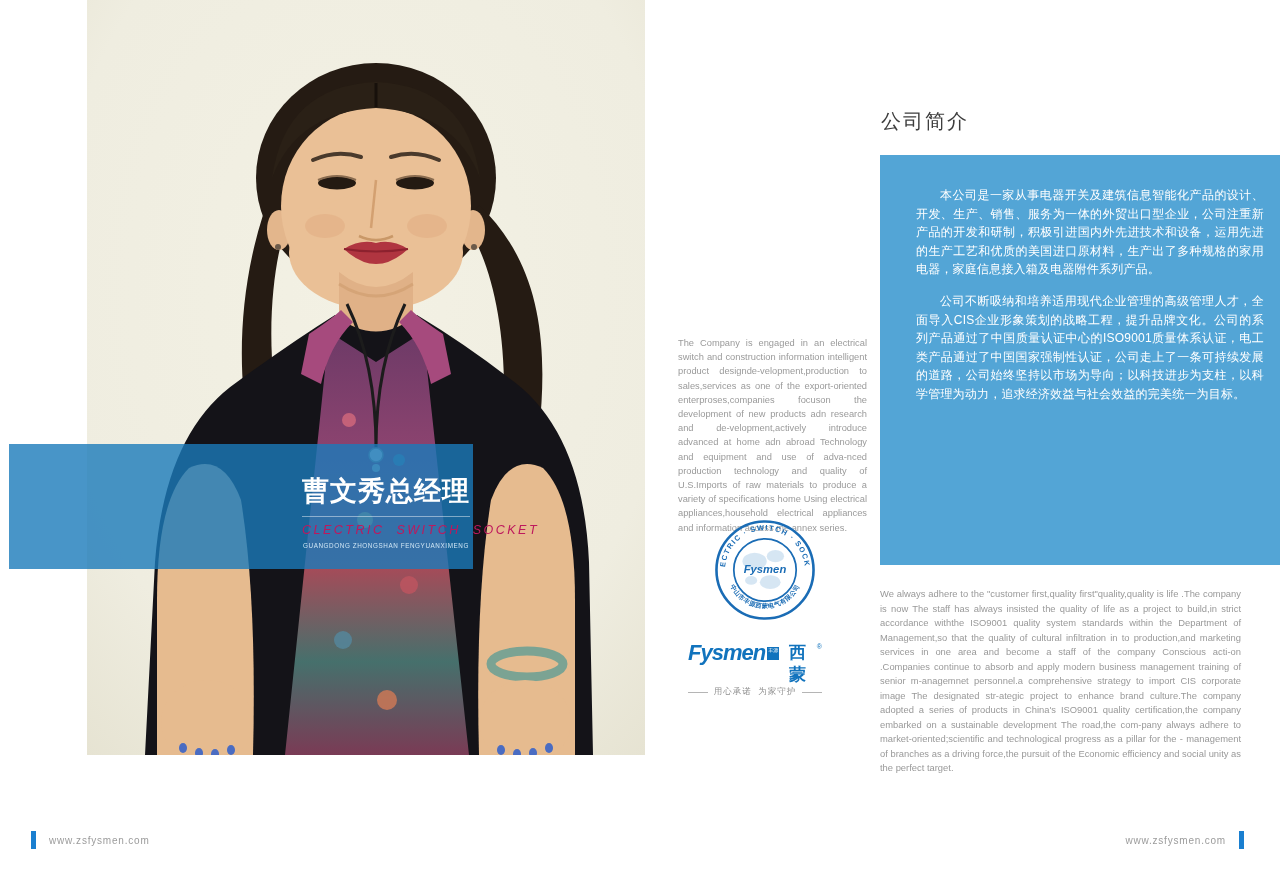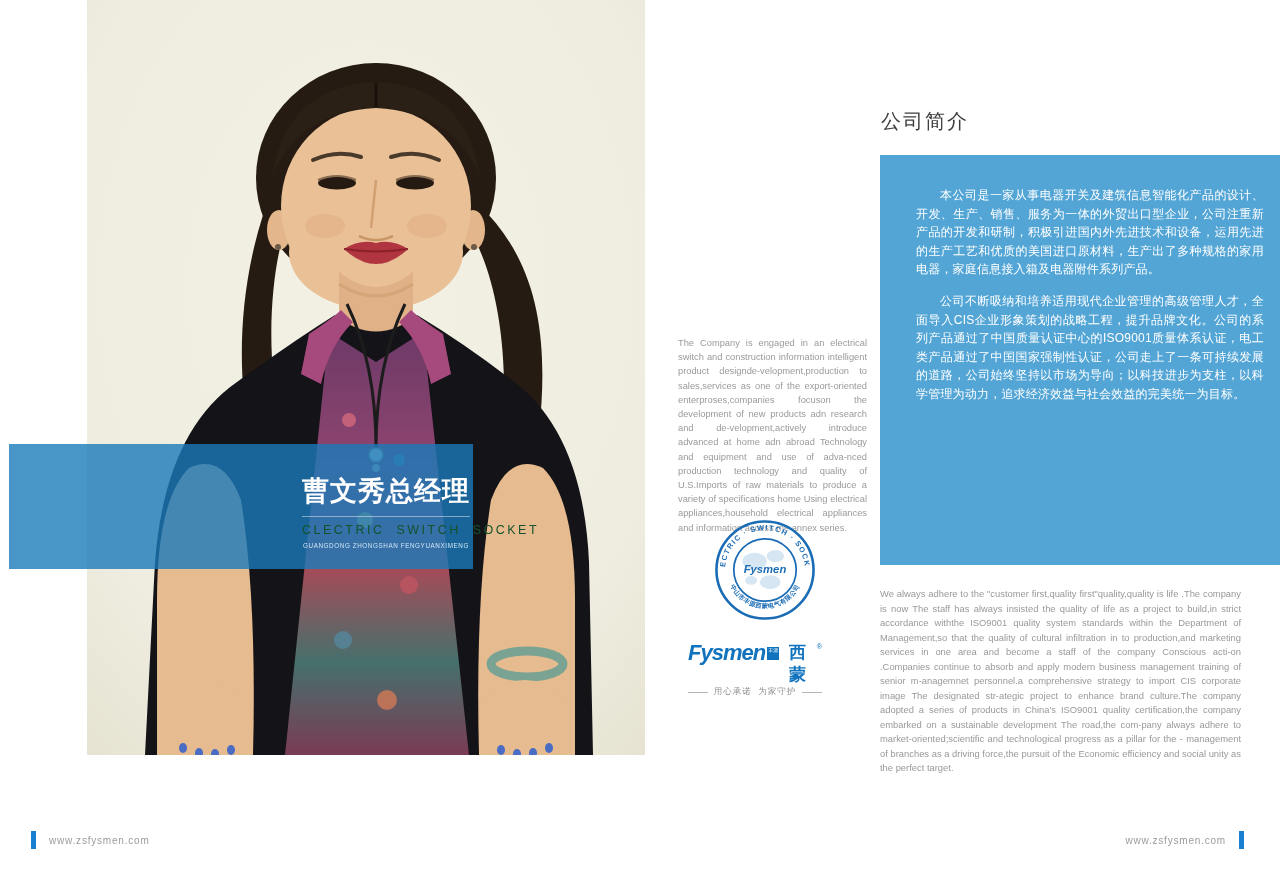--- a/index.html
+++ b/index.html
@@ -10,21 +10,21 @@
   .photo { position:absolute; left:87px; top:0; width:558px; height:755px; overflow:hidden; }
   .photo svg { display:block; }
 
   
   .banner { position:absolute; left:9px; top:444px; width:464px; height:125px;
             background:rgba(26,122,186,0.80); z-index:5; }
   .banner-text { position:absolute; left:293px; top:29px; width:168px; text-align:center; color:#ffffff; }
   .banner-name { display:flex; justify-content:space-between; font-size:27px; font-weight:bold;
                  font-family:"DejaVu Serif","Liberation Serif",serif; letter-spacing:1px; }
   .banner-rule { height:1px; background:rgba(255,255,255,0.45); margin:7px 0 6px 0; }
-  .banner-sub { font-size:12.5px; letter-spacing:2.5px; white-space:pre; color:#14532d; }
+  .banner-sub { font-size:12.5px; letter-spacing:2.5px; white-space:pre; color:#be185d;font-style:italic; }
   .banner-sub2 { font-size:6.3px; letter-spacing:0.6px; margin-top:5px; color:#cfe6f5; }
 
   
   .intro-en { position:absolute; left:678px; top:336px; width:189px; font-size:9.3px; line-height:14.2px;
               color:#9a9a9a; text-align:justify; }
 
   
   .stamp { position:absolute; left:713px; top:518px; width:104px; height:104px; }
 
   

